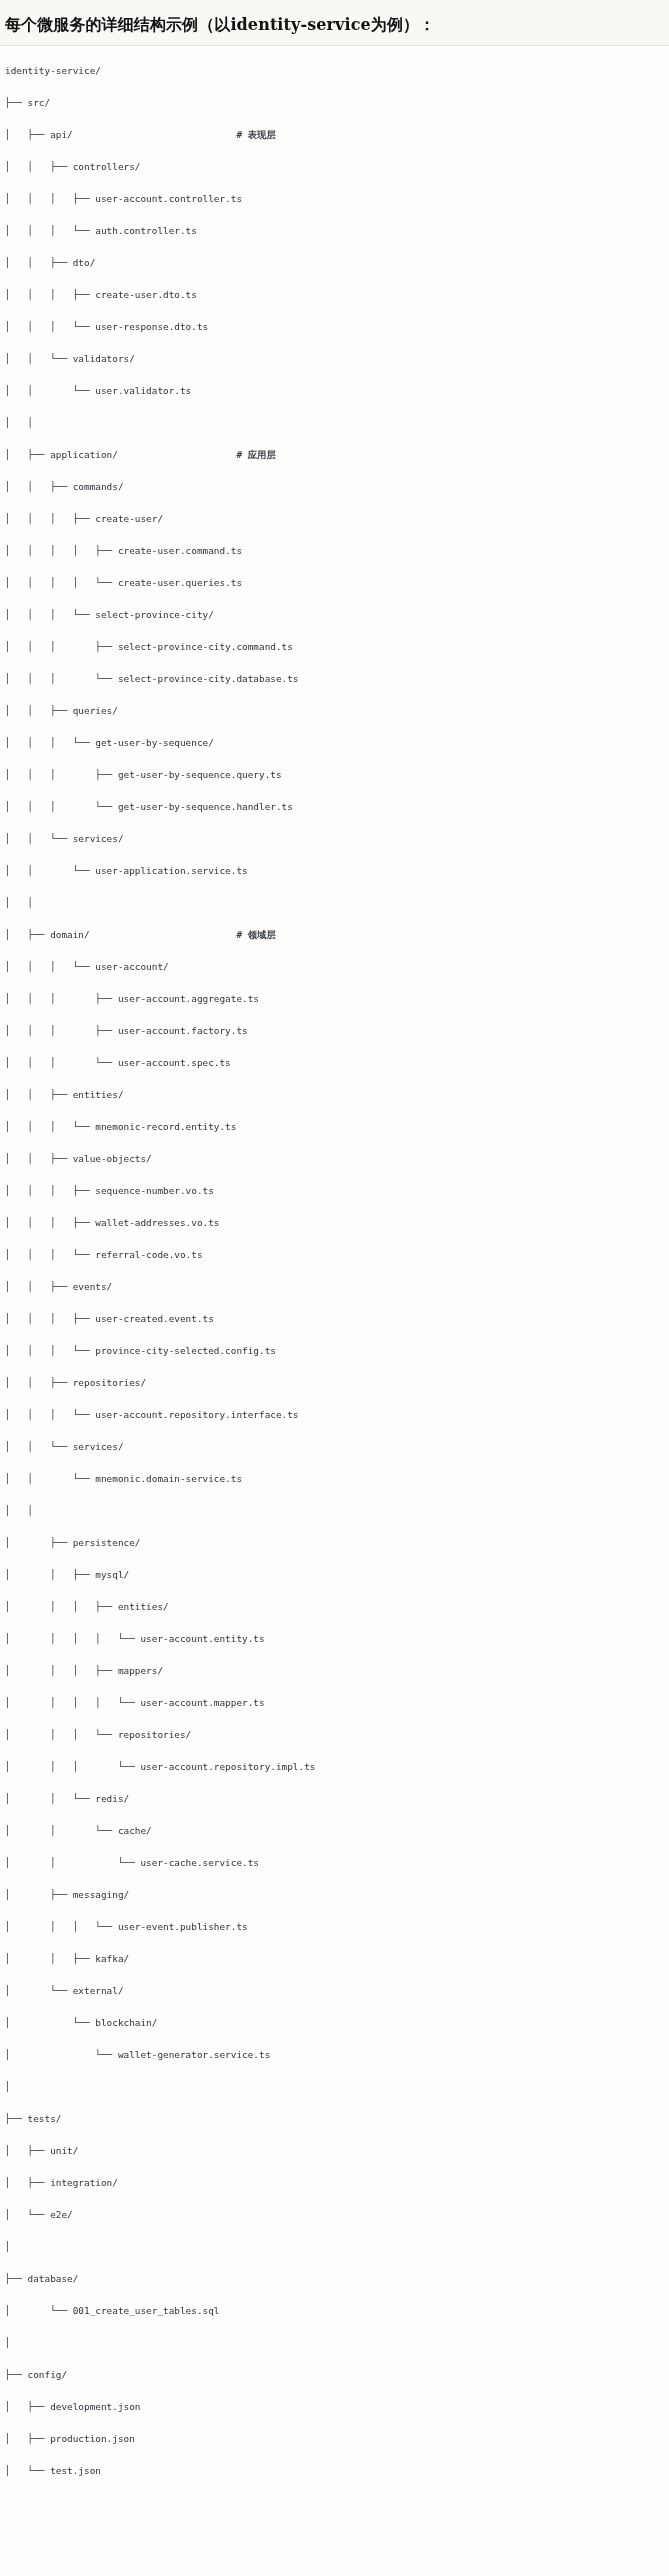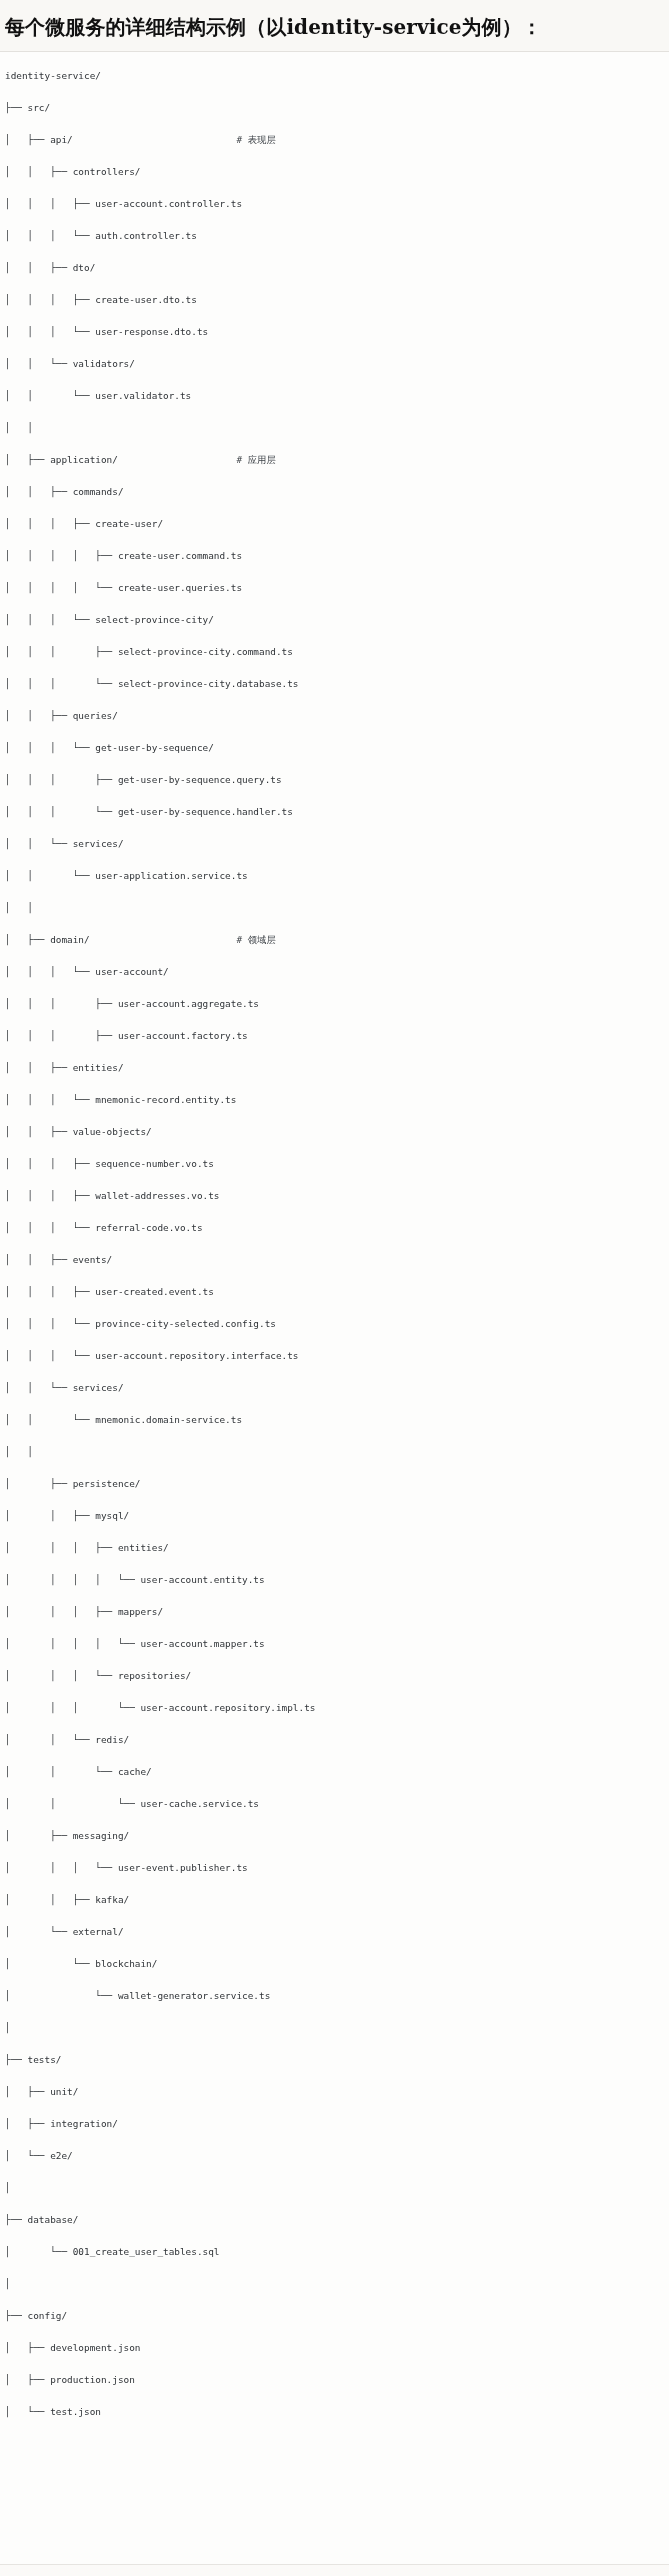--- a/index.html
+++ b/index.html
@@ -24,21 +24,21 @@
   
   .doc-header {
     padding: 13.8px 5px 10px 5px;
     border-bottom: 0.6px solid #e3e1dd;
     background: #f9f8f5;
   }
   .doc-header h1 {
     margin: 0;
     font-family: "DejaVu Serif", "Liberation Serif", serif;
     font-weight: bold;
-    font-size: 20px;
+    font-size: 16px;
     line-height: 1.35;
     letter-spacing: 0.1px;
     color: #111111;
   }
 
   
   .tree-block {
     background: #fdfdfc;
     padding: 16.3px 5px 16.3px 5px;
     border-bottom: 0.6px solid #e6e4e0;
@@ -52,20 +52,21 @@
     margin: 0;
     tab-size: 4;
   }
   .tree .row {
     display: block;
     white-space: pre;
     height: 16px;
   }
   .tree .comment {
     color: #3a3f44;
+    font-weight: bold;
   }
 </style>
 </head>
 <body>
 
 <div class="page">
 
   <header class="doc-header">
     <h1>每个微服务的详细结构示例（以identity-service为例）：</h1>
   </header>
@@ -95,29 +96,31 @@
 <span class="row"><span>│   │   │   └── get-user-by-sequence/</span></span>
 <span class="row"><span>│   │   │       ├── get-user-by-sequence.query.ts</span></span>
 <span class="row"><span>│   │   │       └── get-user-by-sequence.handler.ts</span></span>
 <span class="row"><span>│   │   └── services/</span></span>
 <span class="row"><span>│   │       └── user-application.service.ts</span></span>
 <span class="row"><span>│   │</span></span>
 <span class="row"><span>│   ├── domain/</span>                          <span class="comment"># 领域层</span></span>
 <span class="row"><span>│   │   │   └── user-account/</span></span>
 <span class="row"><span>│   │   │       ├── user-account.aggregate.ts</span></span>
 <span class="row"><span>│   │   │       ├── user-account.factory.ts</span></span>
+<span class="row"><span>│   │   │       └── user-account.spec.ts</span></span>
 <span class="row"><span>│   │   ├── entities/</span></span>
 <span class="row"><span>│   │   │   └── mnemonic-record.entity.ts</span></span>
 <span class="row"><span>│   │   ├── value-objects/</span></span>
 <span class="row"><span>│   │   │   ├── sequence-number.vo.ts</span></span>
 <span class="row"><span>│   │   │   ├── wallet-addresses.vo.ts</span></span>
 <span class="row"><span>│   │   │   └── referral-code.vo.ts</span></span>
 <span class="row"><span>│   │   ├── events/</span></span>
 <span class="row"><span>│   │   │   ├── user-created.event.ts</span></span>
 <span class="row"><span>│   │   │   └── province-city-selected.config.ts</span></span>
+<span class="row"><span>│   │   ├── repositories/</span></span>
 <span class="row"><span>│   │   │   └── user-account.repository.interface.ts</span></span>
 <span class="row"><span>│   │   └── services/</span></span>
 <span class="row"><span>│   │       └── mnemonic.domain-service.ts</span></span>
 <span class="row"><span>│   │</span></span>
 <span class="row"><span>│       ├── persistence/</span></span>
 <span class="row"><span>│       │   ├── mysql/</span></span>
 <span class="row"><span>│       │   │   ├── entities/</span></span>
 <span class="row"><span>│       │   │   │   └── user-account.entity.ts</span></span>
 <span class="row"><span>│       │   │   ├── mappers/</span></span>
 <span class="row"><span>│       │   │   │   └── user-account.mapper.ts</span></span>

